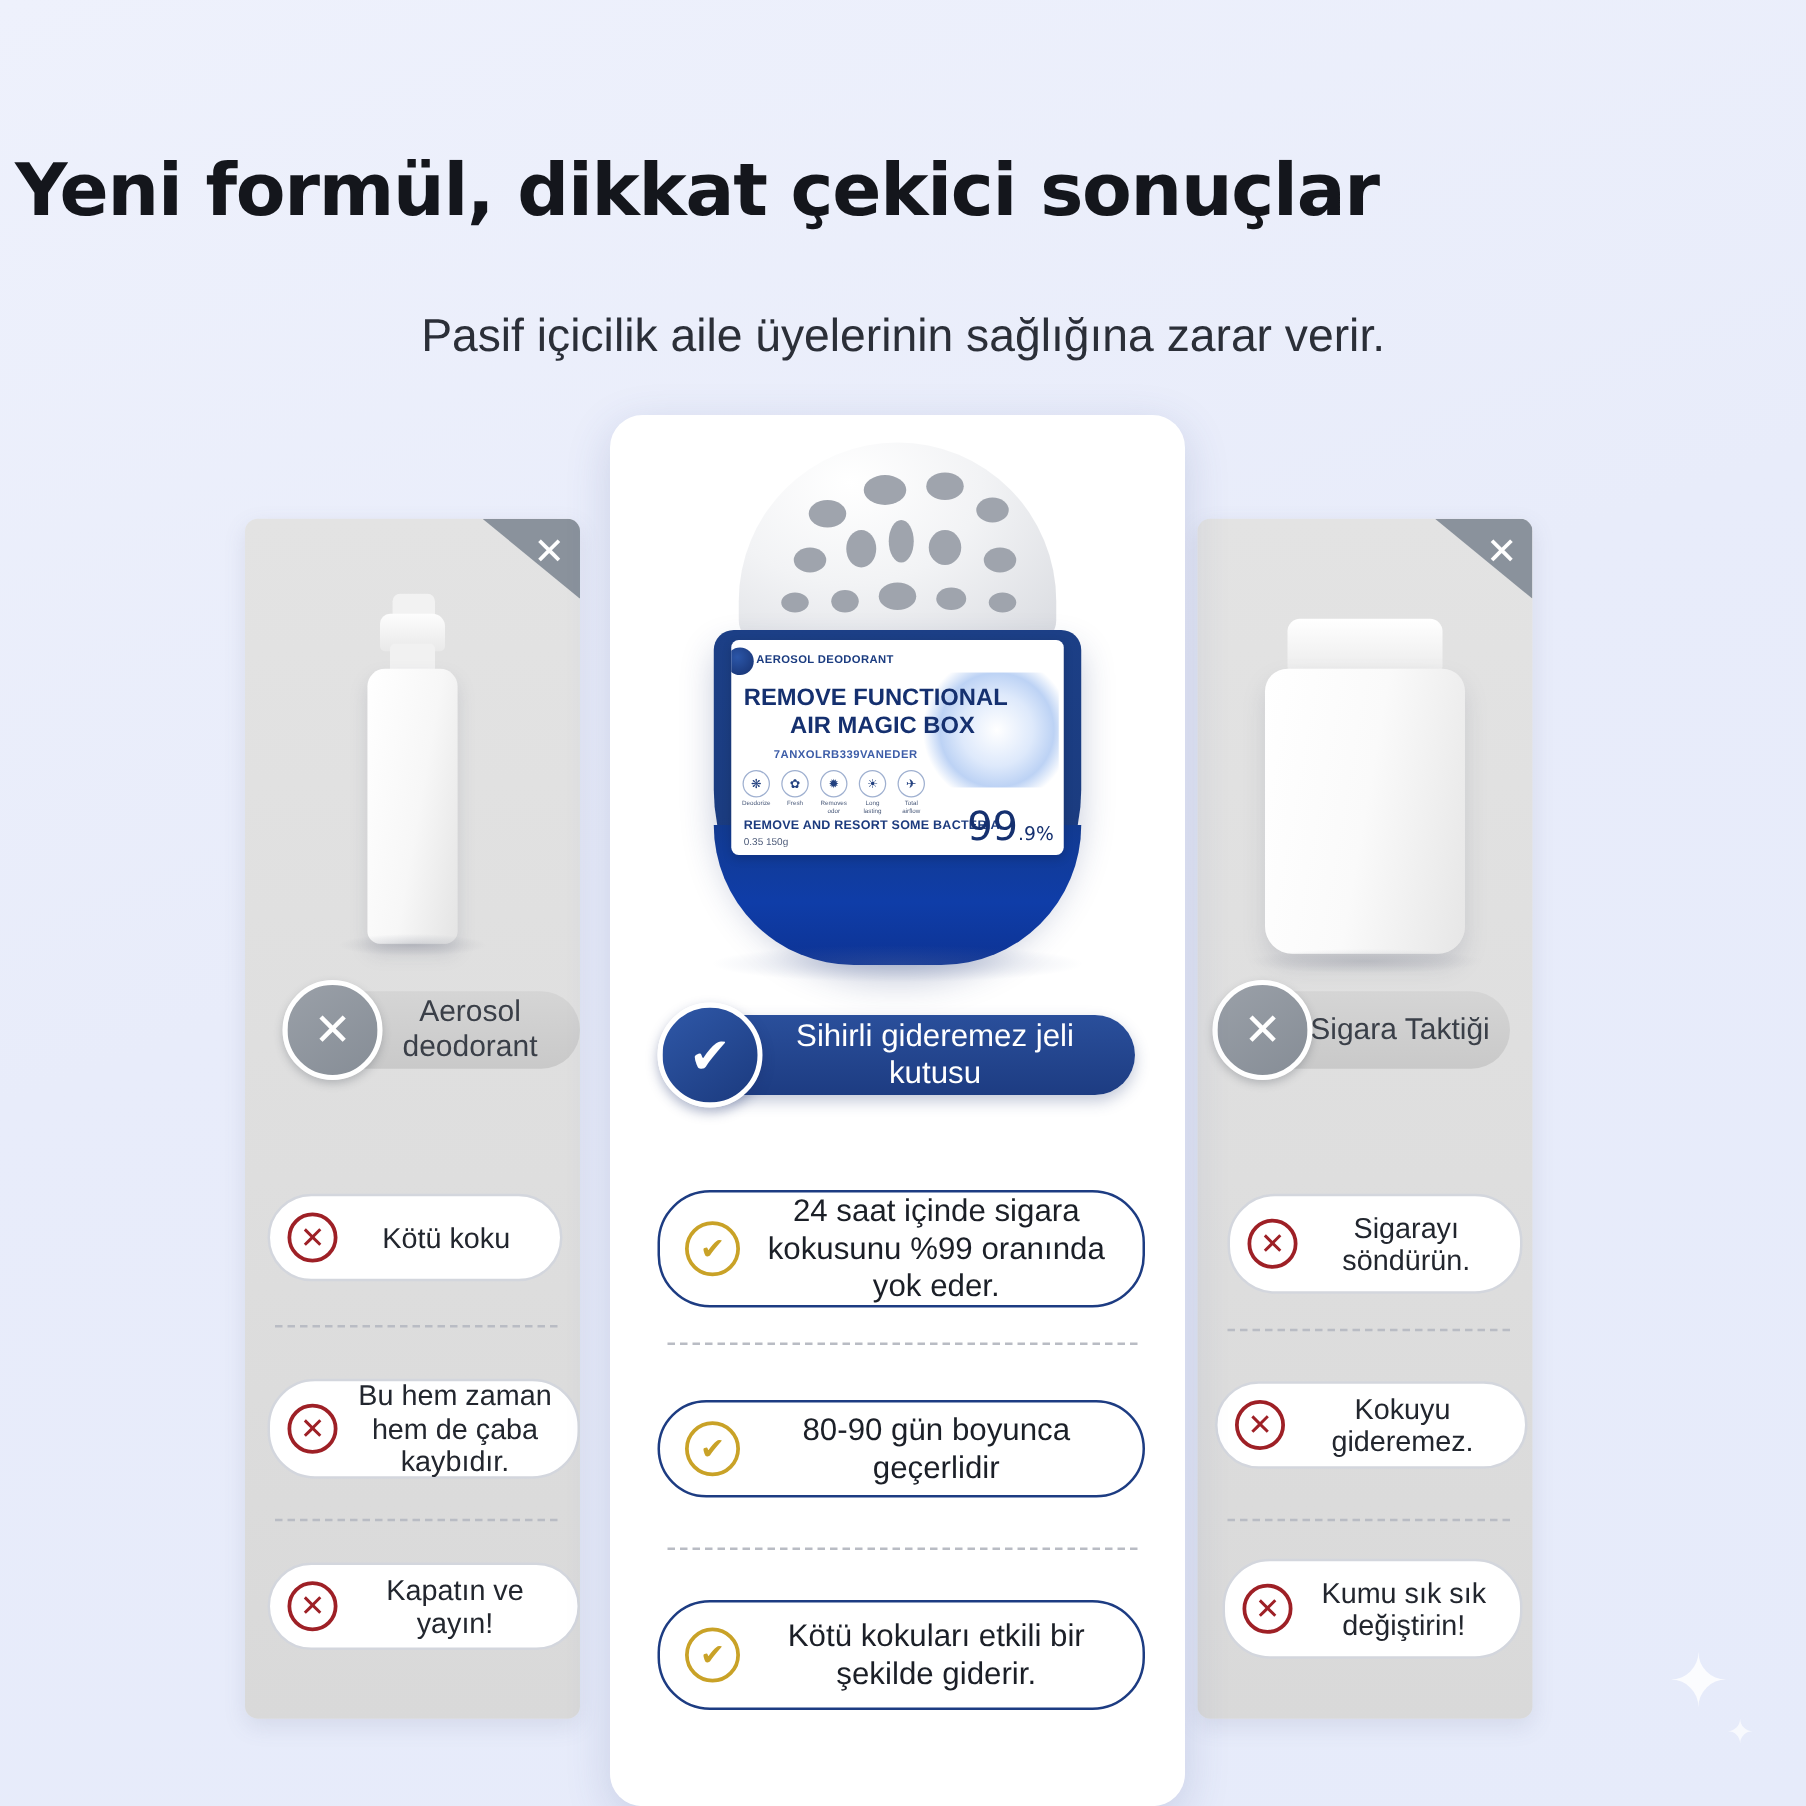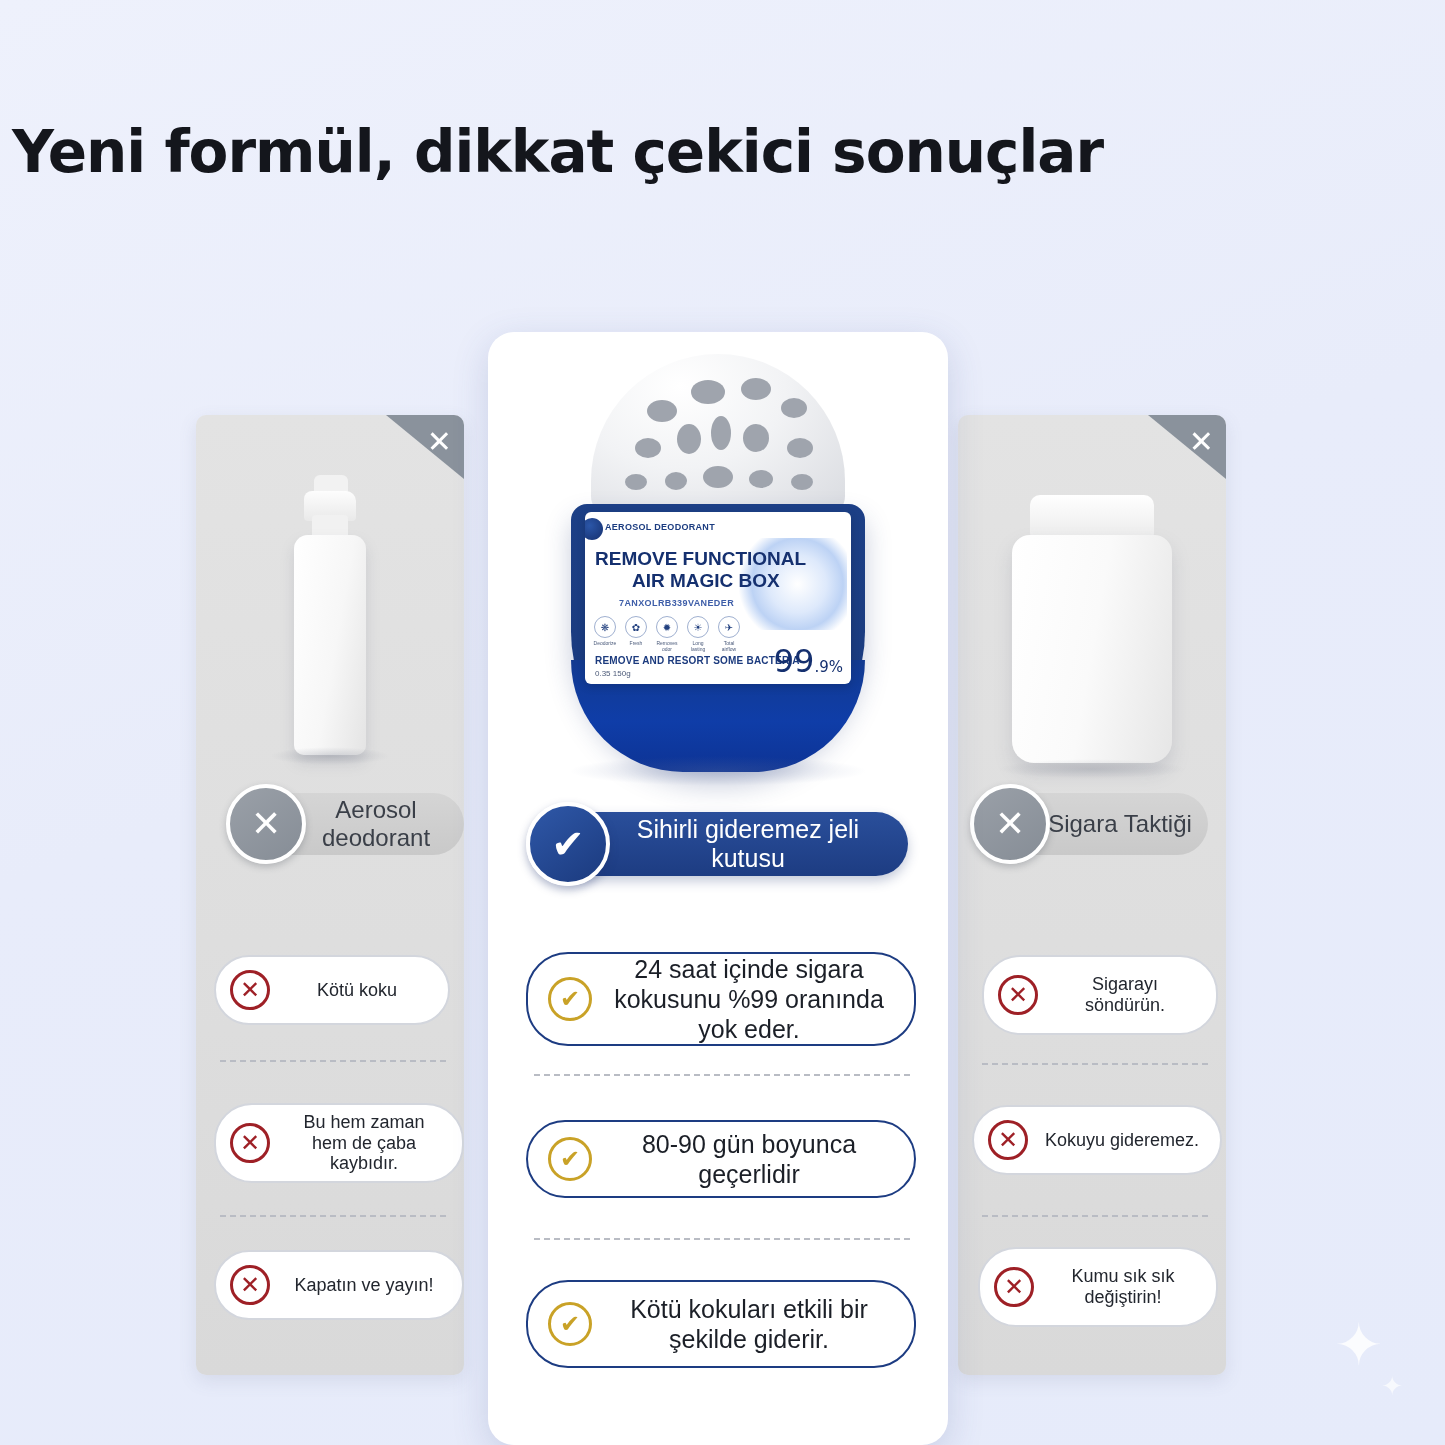--- a/index.html
+++ b/index.html
@@ -224,21 +224,21 @@
     height: 70px;
     border-radius: 38px;
     background: #ffffff;
     border: 2px solid #d3d6dd;
     box-sizing: border-box;
     display: flex;
     align-items: center;
     padding: 0 18px 0 68px;
   }
   .row-item .txt {
-    font-size: 18px;
+    font-size: 23px;
     color: #22262e;
     line-height: 1.15;
     text-align: center;
     width: 100%;
     font-family: "Liberation Sans", sans-serif;
   }
   .red-x {
     position: absolute;
     left: 14px;
     top: 50%;
@@ -547,20 +547,21 @@
     font-size: 26px;
     opacity: .7;
   }
 </style>
 </head>
 <body>
 
 <div class="page">
 
   <div class="title">Yeni formül, dikkat çekici sonuçlar</div>
+  <div class="subtitle">Pasif içicilik aile üyelerinin sağlığına zarar verir.</div>
 
   <div class="side-panel left">
     <div class="corner-fold left-fold"></div>
     <div class="corner-x">✕</div>
 
     <div class="spray-bottle">
       <div class="cap"></div>
       <div class="nozzle"></div>
       <div class="neck"></div>
       <div class="body"></div>

